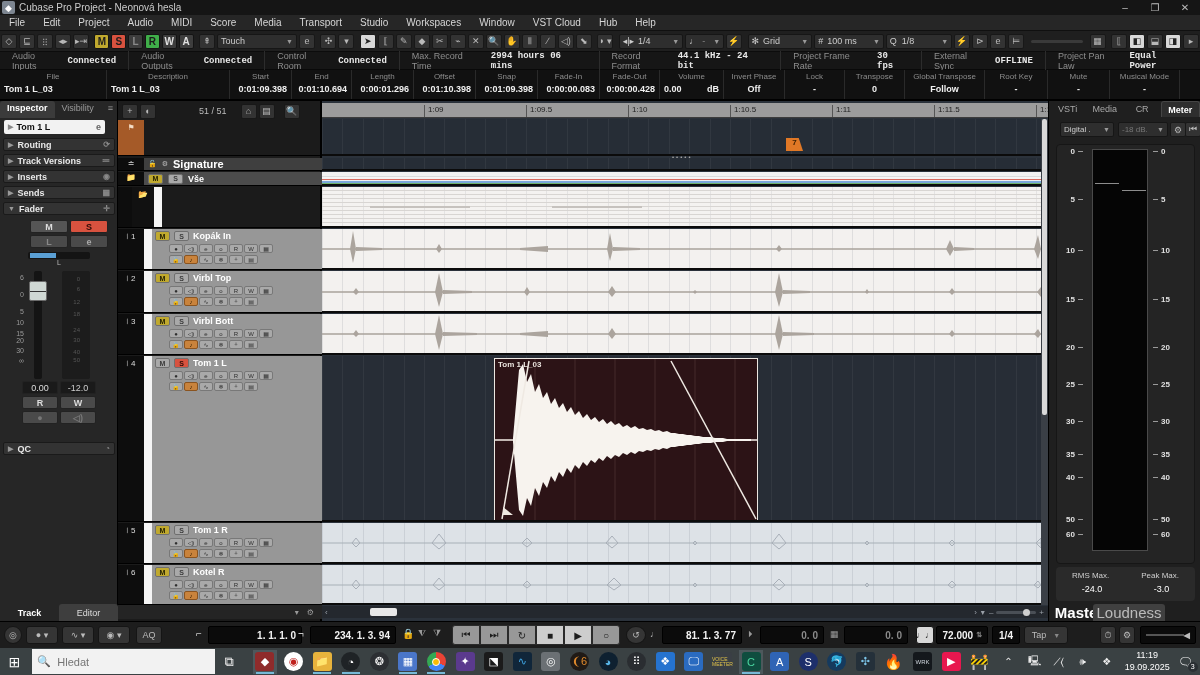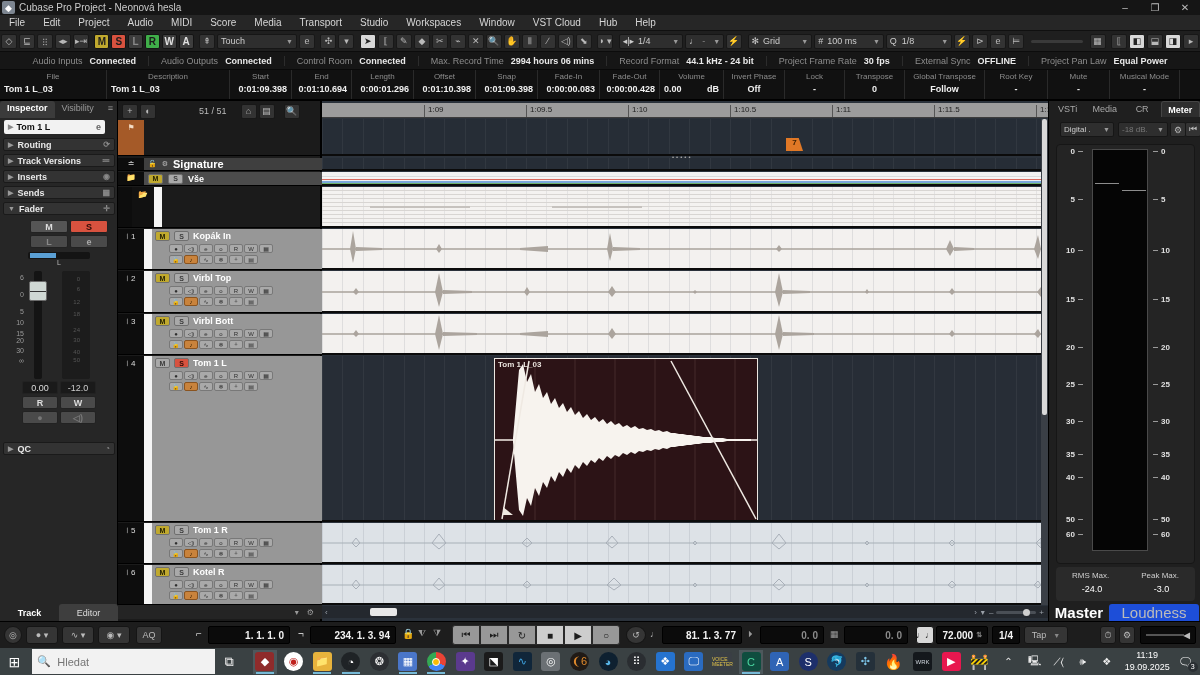--- a/index.html
+++ b/index.html
@@ -21,21 +21,21 @@
 .tbtn.sel{background:#d8d8d8;color:#222;}
 .tsep{width:4px;}
 .dd{height:15px;display:flex;align-items:center;background:#2e2e2e;border:1px solid #161616;border-radius:2px;color:#ccc;padding:0 3px;margin:0 1px;}
 .dd .car{margin-left:5px;font-size:7px;color:#999;}
 .stateb{width:17px;height:15px;display:flex;align-items:center;justify-content:center;font-weight:bold;color:#1c1c1c;border-radius:2px;margin:0 1px;border:1px solid #141414;font-size:10px;}
 
 .statusline{left:0;top:52px;width:1200px;height:18px;background:#161616;display:flex;align-items:center;justify-content:center;font-size:9px;border-bottom:1px solid #090909;}
 .sitem{display:flex;align-items:center;padding:0 12px;border-right:1px solid #2c2c2c;}
 .sitem:last-child{border-right:none;}
 .slabel{color:#8d8d8d;margin-right:7px;}
-.sval{color:#e9e9e9;font-weight:bold;}
+.sval{color:#e9e9e9;font-weight:bold;font-family:Liberation Mono, monospace;}
 
 .infoline{left:0;top:70px;width:1200px;height:31px;background:#111;display:flex;border-bottom:2px solid #000;}
 .ifield{border-right:1px solid #2a2a2a;display:flex;flex-direction:column;height:100%;}
 .ilabel{font-size:8px;color:#8d8d8d;text-align:center;padding-top:2px;height:13px;}
 .ival{font-size:9px;color:#f0f0f0;font-weight:bold;padding:1px 4px 0 4px;text-align:right;}
 .ival.lft{text-align:left;}
 .ival.ctr{text-align:center;}
 
 .inspector{left:0;top:101px;width:118px;height:520px;background:#262626;border-right:1px solid #000;}
 .itabs{display:flex;height:17px;font-size:9px;}
@@ -844,31 +844,31 @@
       <div class="row" style="justify-content:space-around;margin-top:4px;color:#cfcfcf">
         <span>RMS Max.</span>
         <span>Peak Max.</span>
       </div>
       <div class="row" style="justify-content:space-around;margin-top:4px;color:#fff;font-size:9px">
         <span>-24.0</span>
         <span>-3.0</span>
       </div>
     </div>
     <div class="btab" style="left:0;width:60px;color:#fff;font-weight:bold">Master</div>
-    <div class="btab" style="left:60px;width:90px;background:#1d4ed8;border-radius:3px 3px 0 0">Loudness</div>
+    <div class="btab" style="left:44px;width:72px;background:#404040;border-radius:3px 3px 0 0">Loudness</div>
   </div>
 
   <div class="abs transport">
     <span class="tpbtn" style="left:4px;width:18px;border-radius:50%">◎</span>
     <span class="tpbtn" style="left:26px;width:32px">● ▾</span>
     <span class="tpbtn" style="left:62px;width:32px">∿ ▾</span>
     <span class="tpbtn" style="left:98px;width:32px">◉ ▾</span>
     <span class="tpbtn" style="left:136px;width:26px">AQ</span>
     <span class="abs" style="left:196px;top:6px;color:#c8c8c8;font-size:10px">⌐</span>
-    <div class="tdisp" style="left:208px;width:82px">1. 1. 1.  0</div>
+    <div class="tdisp" style="left:208px;width:94px">1. 1. 1.  0</div>
     <span class="abs" style="left:298px;top:6px;color:#c8c8c8;font-size:10px">¬</span>
     <div class="tdisp" style="left:310px;width:86px">234. 1. 3. 94</div>
     <span class="abs" style="left:402px;top:6px;color:#ddd;font-size:10px">🔒</span>
     <span class="abs" style="left:418px;top:6px;color:#999;font-size:9px">⧨</span>
     <span class="abs" style="left:433px;top:6px;color:#999;font-size:9px">⧩</span>
     <span class="trbtn" style="left:452px;border-radius:3px 0 0 3px">⏮</span>
     <span class="trbtn" style="left:480px">⏭</span>
     <span class="trbtn" style="left:508px">↻</span>
     <span class="trbtn lt" style="left:536px">■</span>
     <span class="trbtn lt" style="left:564px">▶</span>

